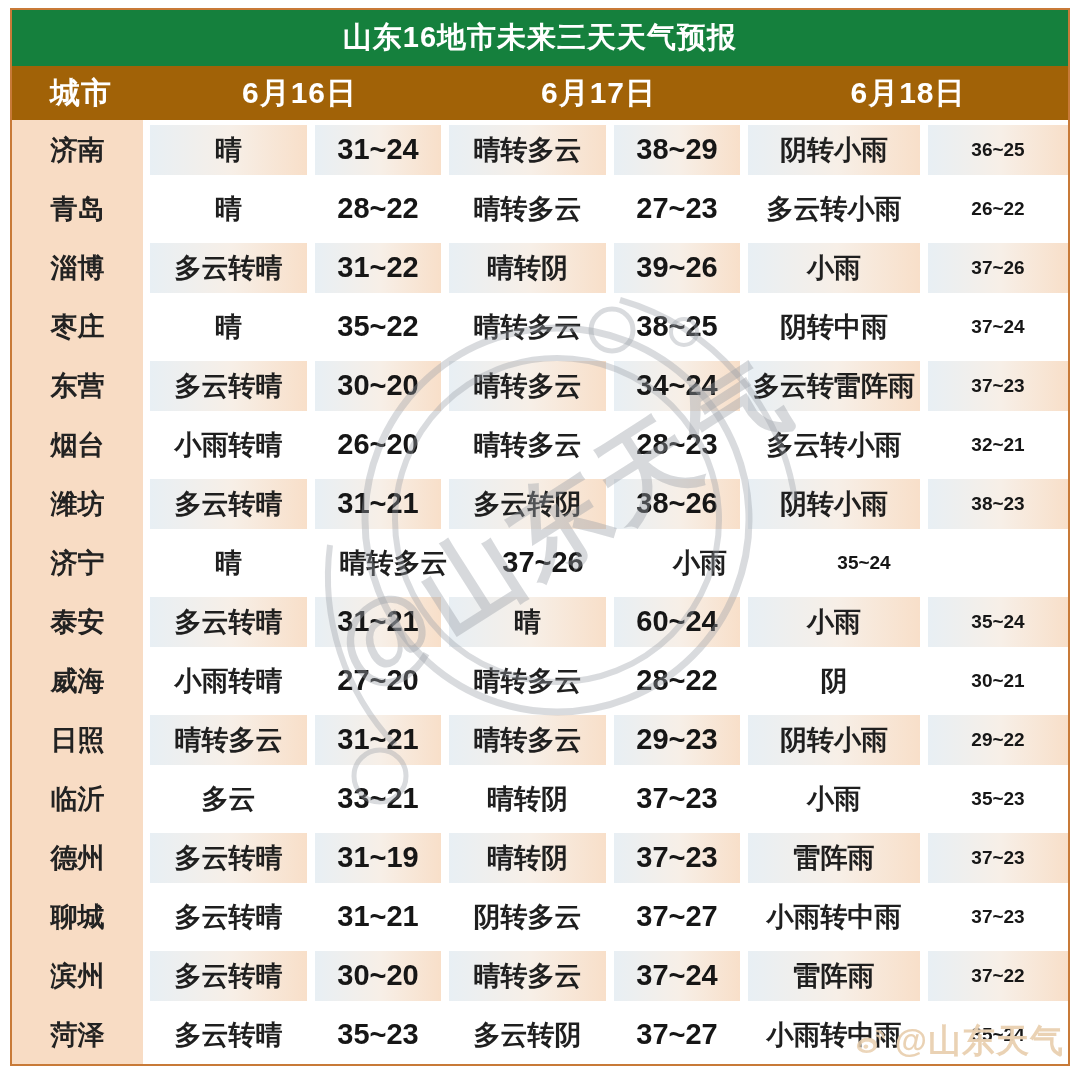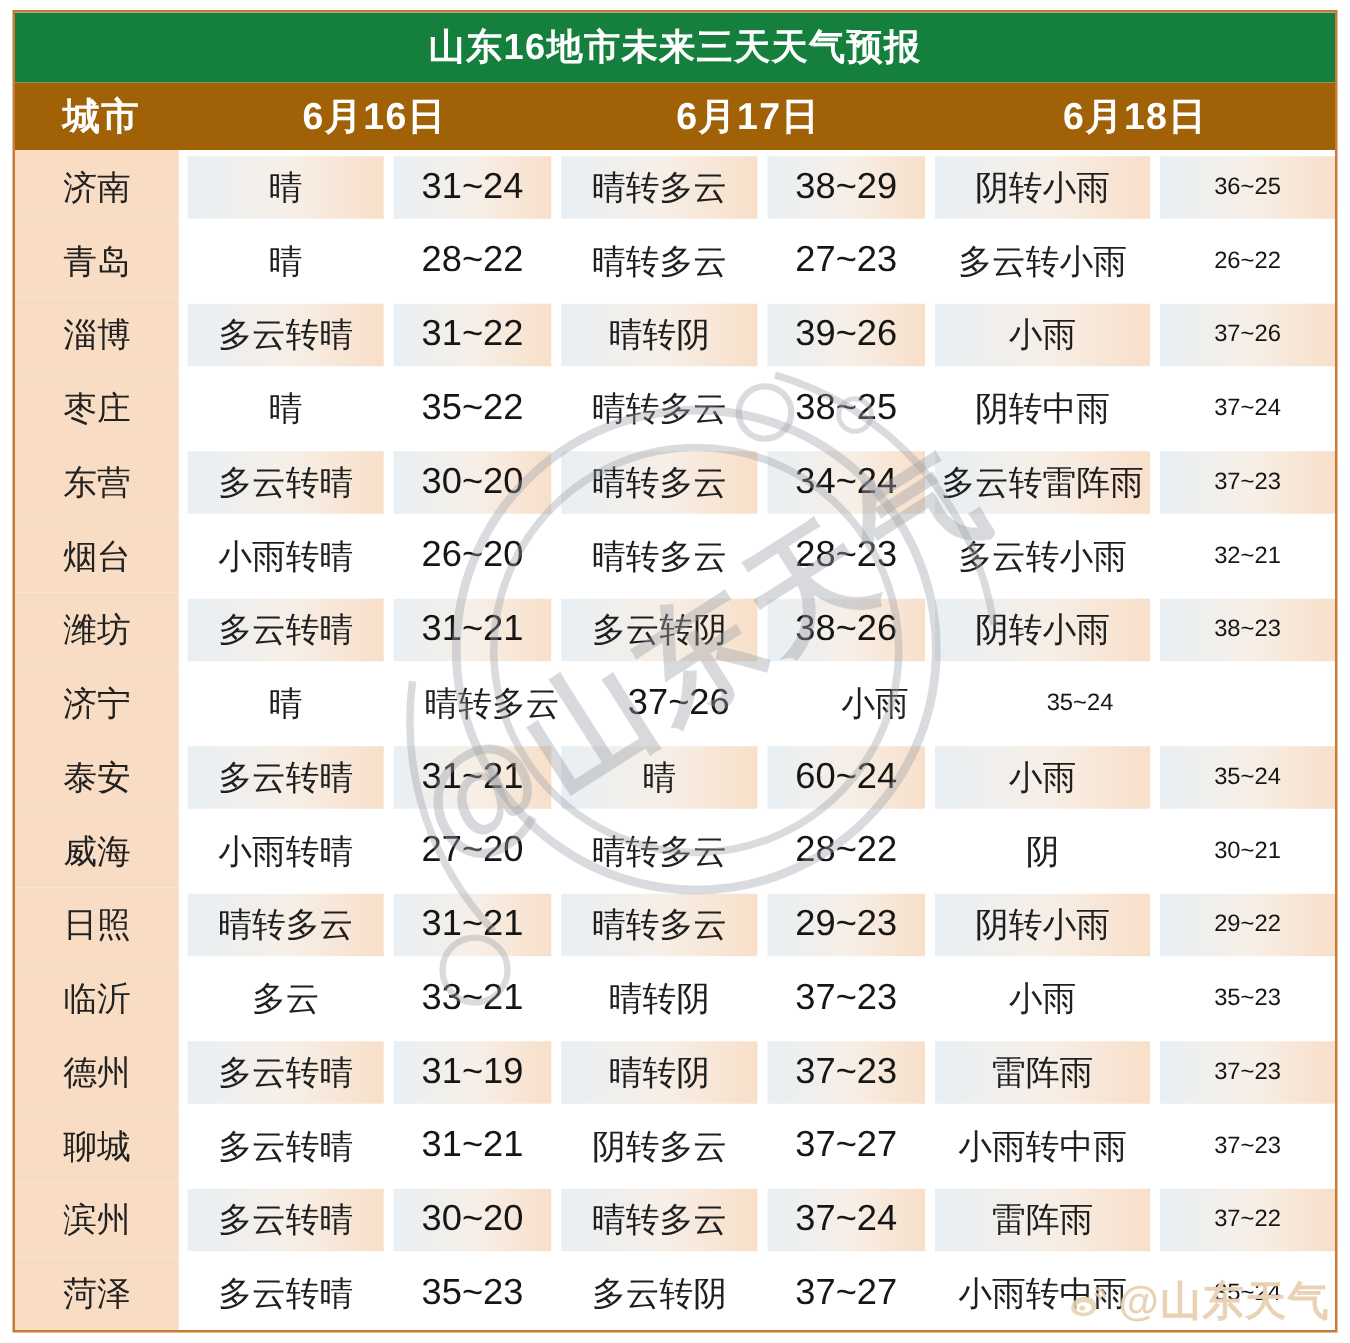--- a/index.html
+++ b/index.html
@@ -23,21 +23,21 @@
   }
   .header-cell {
     color:#ffffff; font-size:30px; font-weight:bold; text-align:center; letter-spacing:1px;
   }
   .h-city { width:138px; }
   .h-day1 { width:299px; }
   .h-day2 { width:299px; }
   .h-day3 { width:320px; }
 
   .table-body {
-    display:flex; flex-direction:column; height:944px;
+    display:flex; flex-direction:column; height:944px;font-weight:bold;
   }
   .trow {
     flex:1; display:flex; align-items:center;
   }
   .city-cell {
     width:131px; align-self:stretch; background:#f8dcc4;
     display:flex; align-items:center; justify-content:center;
     font-size:27px; color:#222222;
   }
   .cell {

